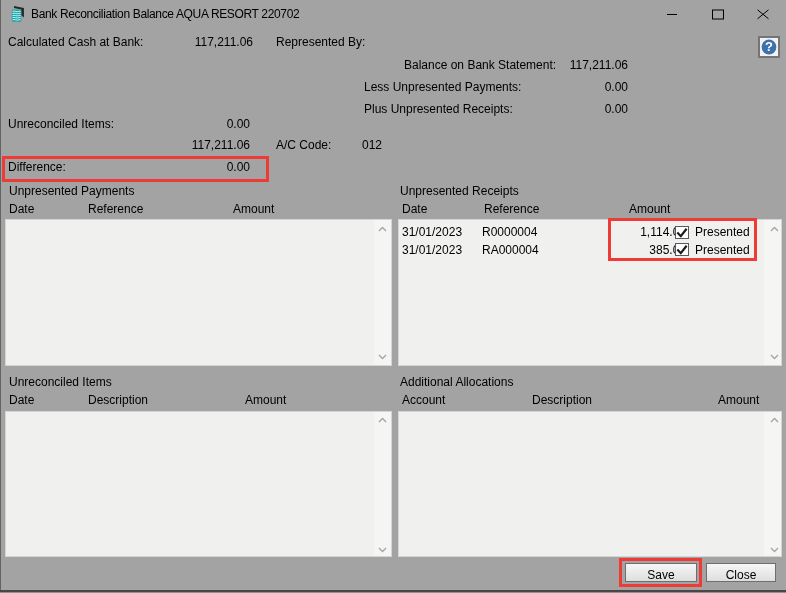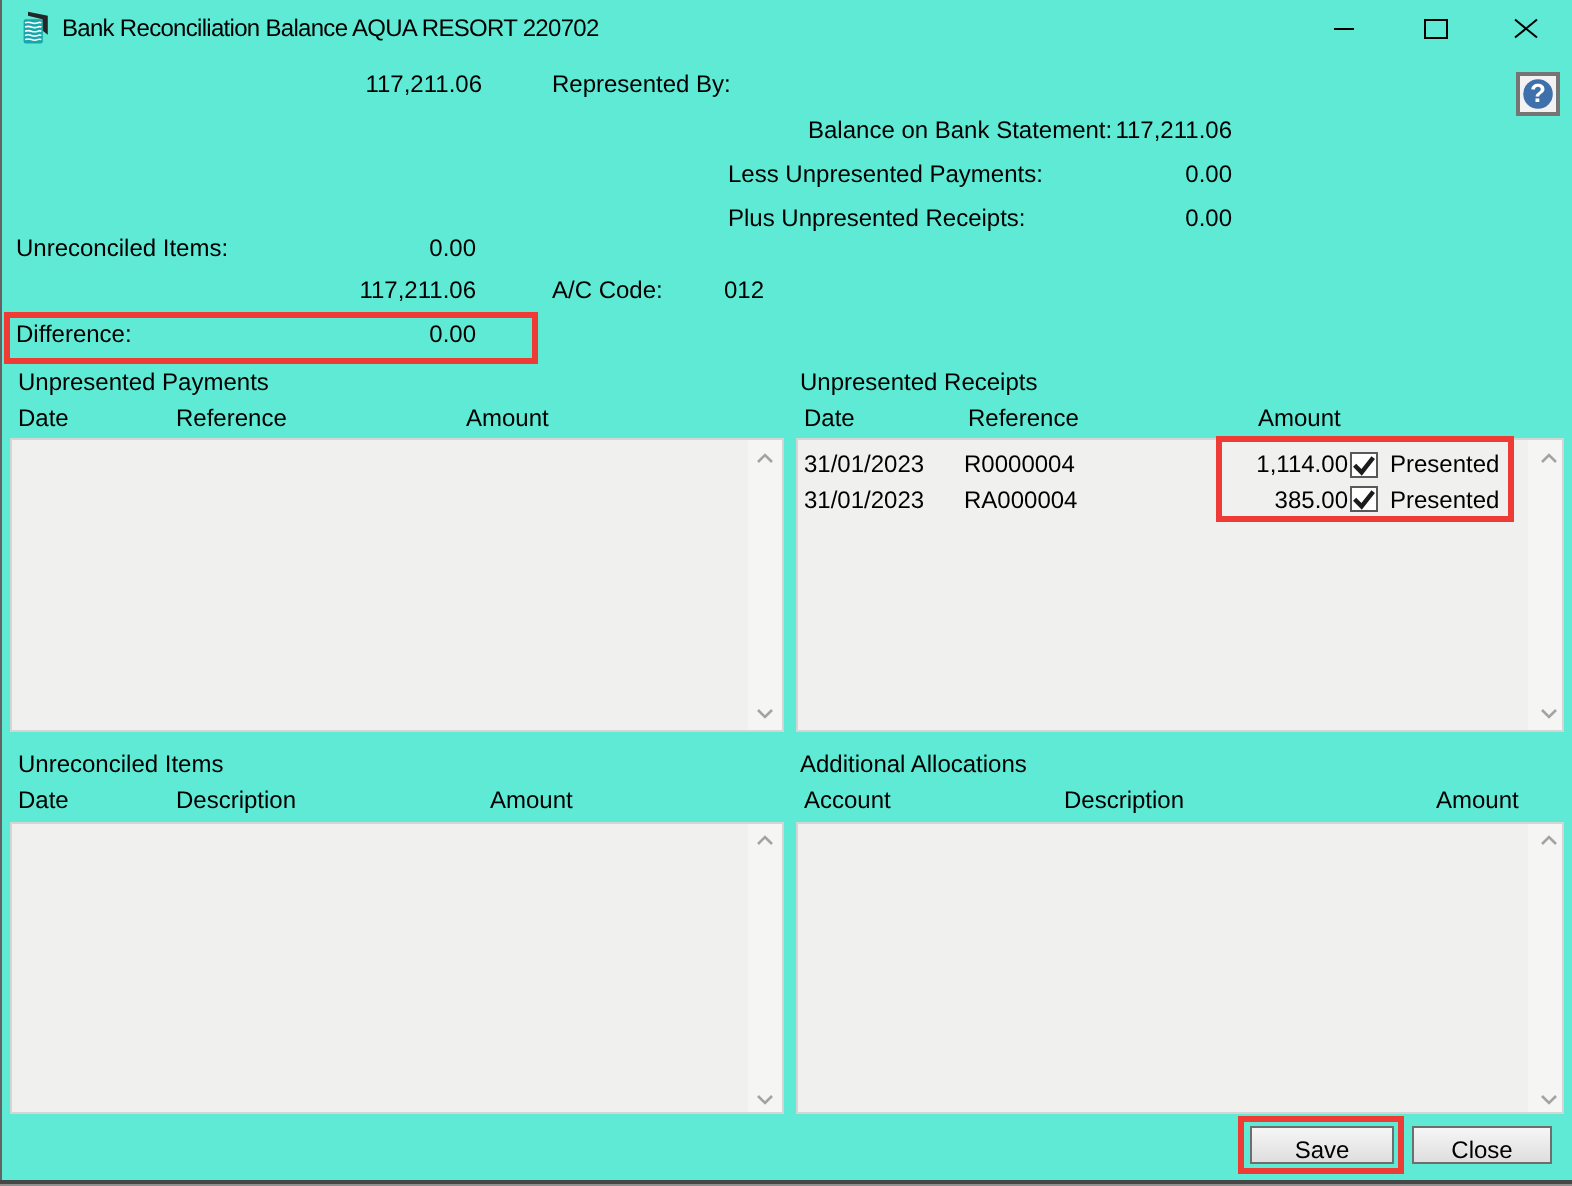--- a/index.html
+++ b/index.html
@@ -1,19 +1,19 @@
 <!DOCTYPE html>
 <html><head>
 <meta charset="utf-8">
 <style>
   html,body{margin:0;padding:0;}
   body{width:786px;height:593px;background:#fff;font-family:"Liberation Sans",sans-serif;font-size:12px;color:#000;overflow:hidden;}
-  #win{position:absolute;left:0;top:0;width:786px;height:593px;background:#5eead4;}
+  #win{position:absolute;left:0;top:0;width:786px;height:593px;background:#a3a3a3;}
   .t{position:absolute;white-space:nowrap;line-height:14px;}
-  .r{text-align:right;}
+  .r{text-align:right;margin-left:12px;}
   .lb{position:absolute;background:#f0f0ef;border:1px solid #d5d5d5;box-sizing:border-box;}
   .trk{position:absolute;background:#f5f5f4;}
   .chev{position:absolute;color:#a3a3a3;}
   .btn{position:absolute;box-sizing:border-box;border:1px solid #6e6e6e;background:linear-gradient(#f6f6f6,#dedede);text-align:center;line-height:22px;}
   .redbox{position:absolute;border:3px solid #ee3b36;box-sizing:border-box;}
   .cb{position:absolute;width:13px;height:13px;box-sizing:border-box;border:1px solid #595959;background:#fff;}
 </style>
 </head>
 <body>
 <div id="win">
@@ -41,20 +41,21 @@
     <line x1="91.5" y1="0.8" x2="102.5" y2="9.8" stroke="#000" stroke-width="1"></line>
     <line x1="102.5" y1="0.8" x2="91.5" y2="9.8" stroke="#000" stroke-width="1"></line>
   </svg>
 
   <div style="position:absolute;left:758px;top:36px;width:22px;height:22px;box-sizing:border-box;border:2px solid #757575;background:#f2f2f2;"></div>
   <svg style="position:absolute;left:760px;top:38px;" width="18" height="18" viewBox="0 0 18 18">
     <circle cx="9" cy="9" r="7.4" fill="#3e70ab"></circle>
     <text x="9" y="13.2" font-family="Liberation Sans" font-size="13" font-weight="bold" fill="#fff" text-anchor="middle">?</text>
   </svg>
 
+  <div class="t" style="left:8px;top:35px;">Calculated Cash at Bank:</div>
   <div class="t r" style="left:139px;top:35px;width:102px;">117,211.06</div>
   <div class="t" style="left:276px;top:35px;">Represented By:</div>
 
   <div class="t" style="left:364px;top:58px;margin-left:40px;">Balance on Bank Statement:</div>
   <div class="t r" style="left:513px;top:58px;width:103px;">117,211.06</div>
   <div class="t" style="left:364px;top:80px;">Less Unpresented Payments:</div>
   <div class="t r" style="left:513px;top:80px;width:103px;">0.00</div>
   <div class="t" style="left:364px;top:102px;">Plus Unpresented Receipts:</div>
   <div class="t r" style="left:513px;top:102px;width:103px;">0.00</div>
 

